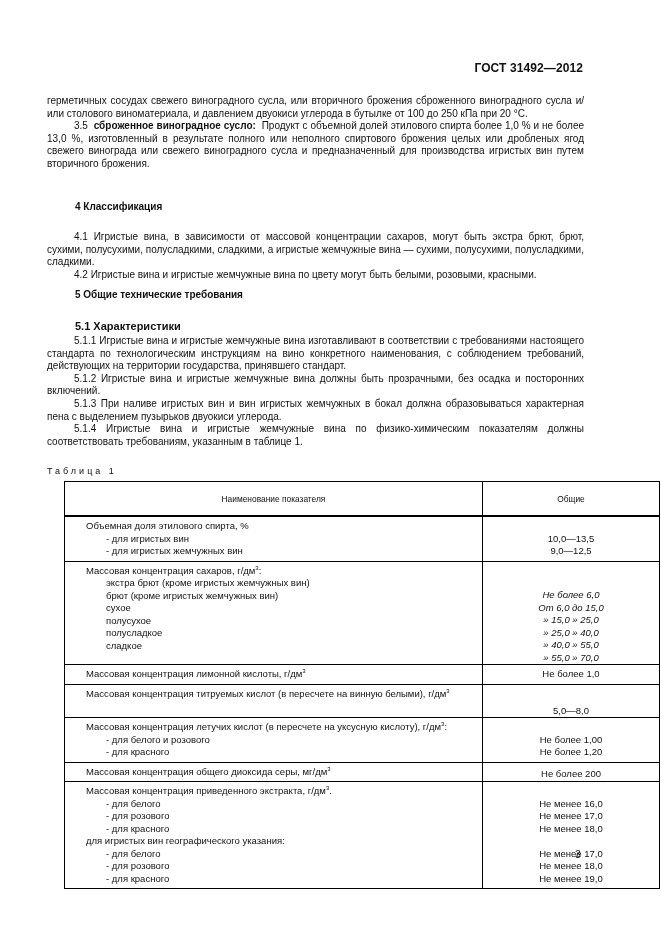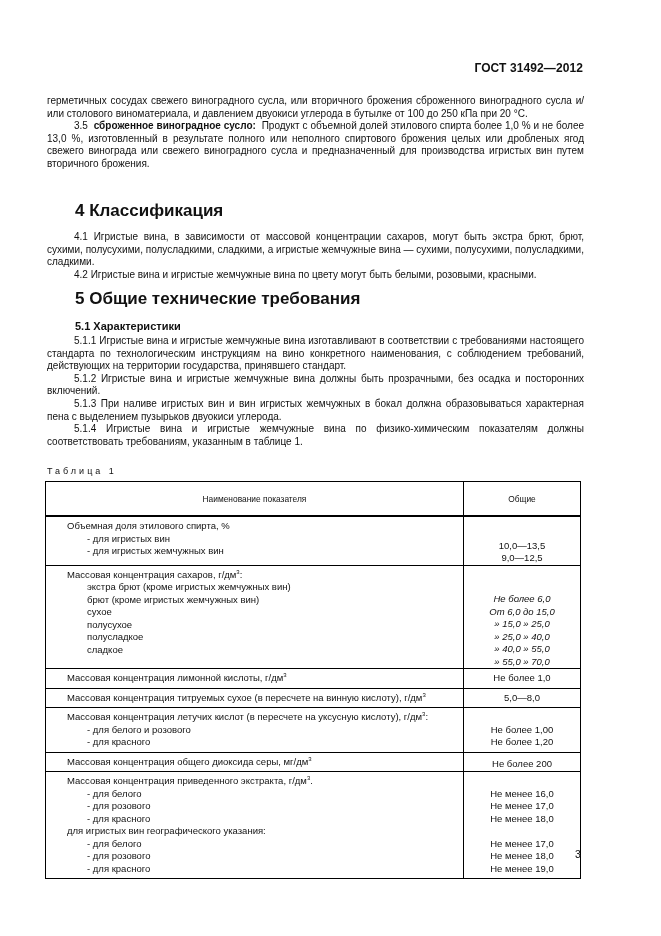--- a/index.html
+++ b/index.html
@@ -3,24 +3,24 @@
 <meta charset="utf-8">
 <style>
   html, body { margin: 0; padding: 0; background: #ffffff; }
   body { width: 661px; height: 936px; position: relative; overflow: hidden;
          font-family: "Liberation Sans", sans-serif; color: #111; }
   .page-header { position: absolute; top: 61px; right: 78px; font-weight: bold; font-size: 12px; letter-spacing: 0.1px; }
   .body-text { position: absolute; left: 47px; width: 537px; font-size: 10px; line-height: 12.6px; text-align: justify; }
   .body-text p { margin: 0; }
   .indent { text-indent: 27px; }
   .bold { font-weight: bold; }
-  .h1 { position: absolute; left: 75px; font-size: 17px; font-weight: bold; }
+  .h1 { position: absolute; left: 75px; font-size: 10px; font-weight: bold; }
   .h2 { position: absolute; left: 75px; font-size: 11px; font-weight: bold; }
   .table-caption { position: absolute; left: 47px; top: 466px; font-size: 9px; letter-spacing: 3px; }
-  table.norm { position: absolute; left: 45px; top: 481px; width: 536px; border-collapse: collapse; font-size: 9.5px; }
+  table.norm { position: absolute; left: 64px; top: 481px; width: 596px; border-collapse: collapse; font-size: 9.5px; }
   table.norm td, table.norm th { border: 1px solid #000; vertical-align: top; padding: 0; }
   table.norm th { font-weight: normal; font-size: 8.4px; height: 33px; vertical-align: middle; border-bottom: 2px solid #000; }
   table.norm th.c1 { width: 417px; }
   td.name { padding: 3px 0 3px 21px !important; }
   td.val { text-align: center; }
   .ln { height: 12.5px; line-height: 12.5px; white-space: nowrap; }
   .sub { padding-left: 20px; }
   .page-num { position: absolute; left: 575px; top: 848px; font-size: 10.5px; }
   sup { font-size: 6px; vertical-align: 4px; line-height: 0; }
 </style>
@@ -58,21 +58,21 @@
       <th>Общие</th>
     </tr>
   </thead>
   <tbody id="tbody">
       <tr>
         <td class="name">
           <div class="ln"><span>Объемная доля этилового спирта, %</span></div>
           <div class="ln sub">- для игристых вин</div>
           <div class="ln sub">- для игристых жемчужных вин</div>
         </td>
-        <td class="val" style="padding-top: 10px;">
+        <td class="val" style="padding-top: 3px;">
           <div class="ln"></div>
           <div class="ln">10,0—13,5</div>
           <div class="ln">9,0—12,5</div>
         </td>
       </tr>
       <tr>
         <td class="name">
           <div class="ln"><span>Массовая концентрация сахаров, г/дм</span><sup>3</sup><span>:</span></div>
           <div class="ln sub">экстра брют (кроме игристых жемчужных вин)</div>
           <div class="ln sub">брют (кроме игристых жемчужных вин)</div>
@@ -94,23 +94,23 @@
       <tr>
         <td class="name">
           <div class="ln"><span>Массовая концентрация лимонной кислоты, г/дм</span><sup>3</sup></div>
         </td>
         <td class="val" style="padding-top: 3px;">
           <div class="ln">Не более 1,0</div>
         </td>
       </tr>
       <tr>
         <td class="name">
-          <div class="ln"><span>Массовая концентрация титруемых сухое (в пересчете на винную кислоту), г/дм</span><sup>3</sup></div>
+          <div class="ln"><span>Массовая концентрация титруемых кислот (в пересчете на винную белыми), г/дм</span><sup>3</sup></div>
         </td>
-        <td class="val" style="padding-top: 3px;">
+        <td class="val" style="padding-top: 20px;">
           <div class="ln">5,0—8,0</div>
         </td>
       </tr>
       <tr>
         <td class="name">
           <div class="ln"><span>Массовая концентрация летучих кислот (в пересчете на уксусную кислоту), г/дм</span><sup>3</sup><span>:</span></div>
           <div class="ln sub">- для белого и розового</div>
           <div class="ln sub">- для красного</div>
         </td>
         <td class="val" style="padding-top: 3px;">

